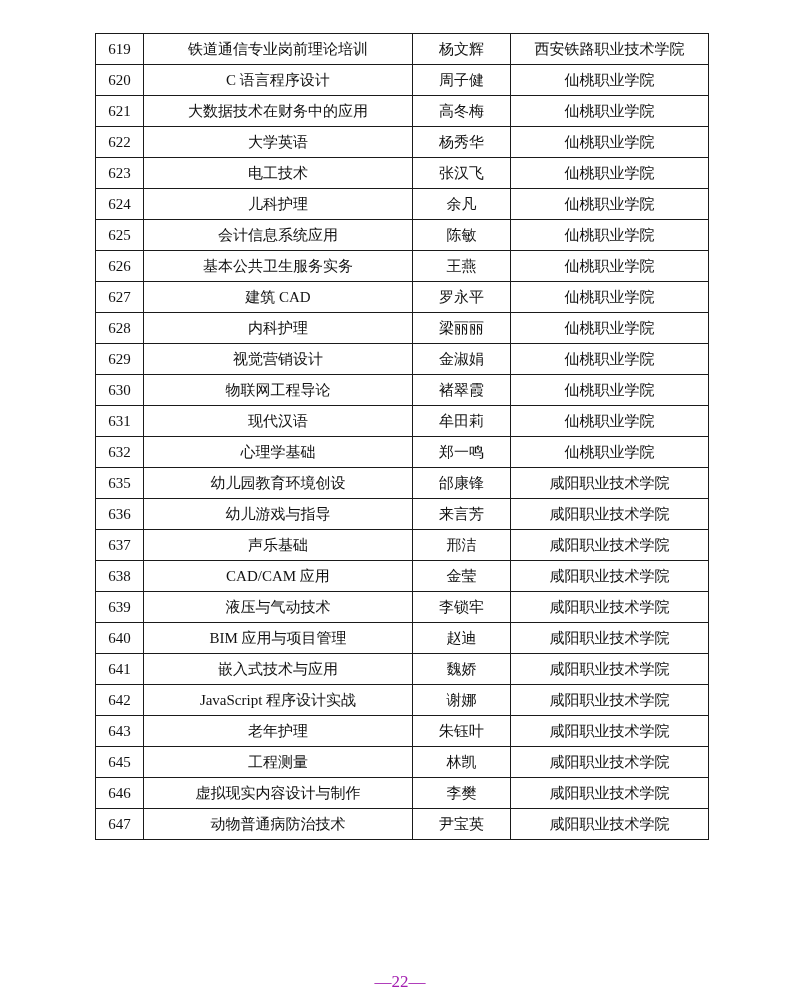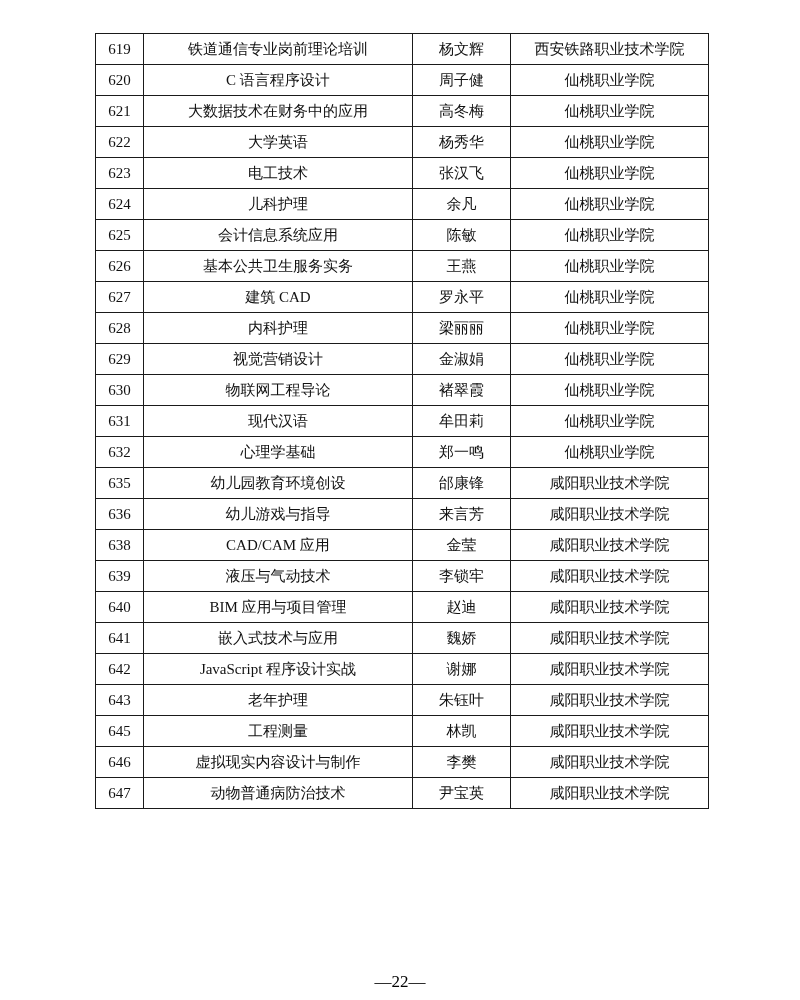--- a/index.html
+++ b/index.html
@@ -41,21 +41,21 @@
   col.c-name   { width: 98px; }
   col.c-school { width: 198px; }
   .footer {
     position: absolute;
     left: 0;
     top: 972px;
     width: 800px;
     text-align: center;
     font-size: 17px;
     letter-spacing: 0px;
-    color: #000000;
+    color: #a21caf;
   }
 </style>
 </head>
 <body>
 
 <div class="page">
 
   <table class="course-table">
     <colgroup>
       <col class="c-num">
@@ -154,20 +154,26 @@
           <td>邰康锋</td>
           <td>咸阳职业技术学院</td>
         </tr>
         <tr>
           <td>636</td>
           <td>幼儿游戏与指导</td>
           <td>来言芳</td>
           <td>咸阳职业技术学院</td>
         </tr>
         <tr>
+          <td>637</td>
+          <td>声乐基础</td>
+          <td>邢洁</td>
+          <td>咸阳职业技术学院</td>
+        </tr>
+        <tr>
           <td>638</td>
           <td>CAD/CAM 应用</td>
           <td>金莹</td>
           <td>咸阳职业技术学院</td>
         </tr>
         <tr>
           <td>639</td>
           <td>液压与气动技术</td>
           <td>李锁牢</td>
           <td>咸阳职业技术学院</td>

